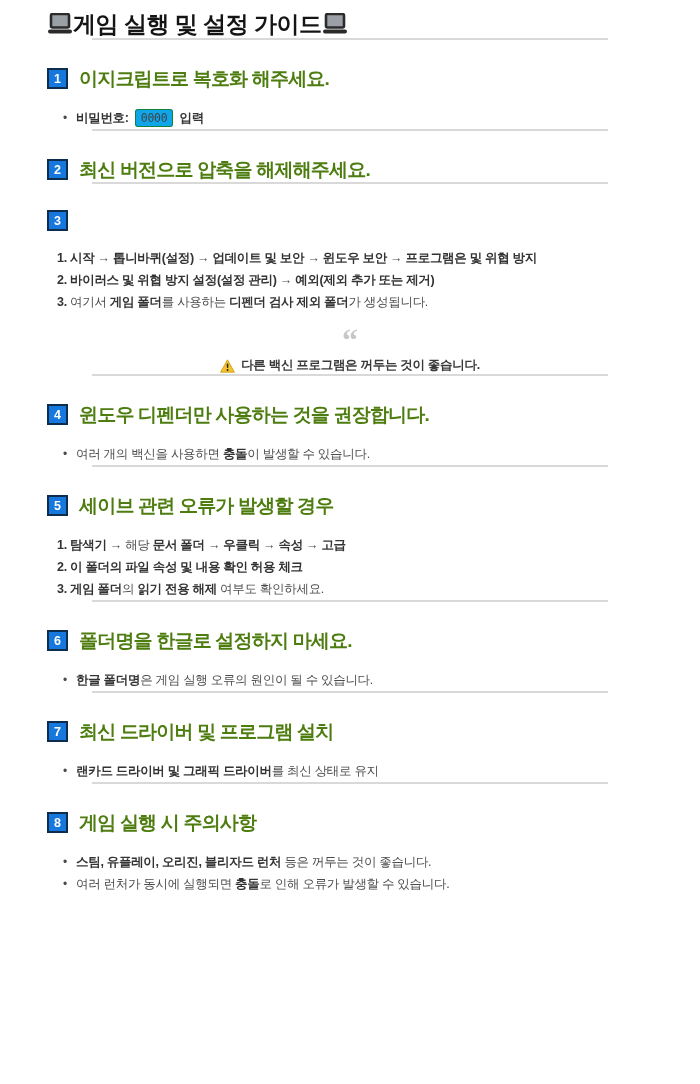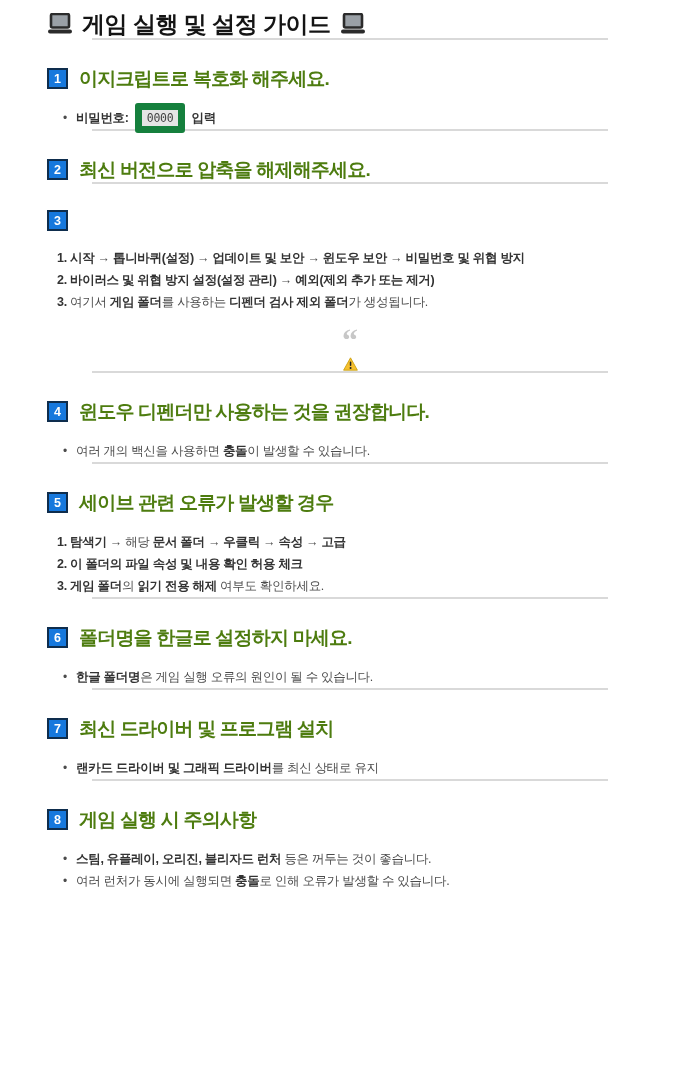--- a/index.html
+++ b/index.html
@@ -3,21 +3,21 @@
 <meta charset="utf-8">
 <style>
   * { margin:0; padding:0; box-sizing:border-box; }
   html,body { background:#ffffff; }
   body {
     width:700px; height:1084px; position:relative; overflow:hidden;
     font-family:"Liberation Sans","DejaVu Sans",sans-serif;
     color:#4b4b4b;
   }
   .title-row {
-    display:flex; align-items:center; gap:9px;
+    display:flex; align-items:center; 
     margin:10px 0 0 47px;
     font-size:23px; font-weight:700; color:#141414; letter-spacing:-0.5px;
     line-height:28px;
   }
   .laptop-icon { display:inline-block; width:26px; height:22px; }
   hr.divider {
     border:none; border-top:2px solid #d9d9d9;
     width:516px; margin:0 auto;
   }
   .divider-title { margin-top:8px; }
@@ -49,21 +49,21 @@
     font-size:12.5px; line-height:22px; color:#4b4b4b; letter-spacing:-0.3px;
   }
   ol.steps li::before {
     counter-increment:step; content:counter(step) ". ";
     font-weight:700; color:#333333;
   }
   .seg-bold { font-weight:700; color:#333333;margin-top:15px; }
   .seg-code {
     font-family:"DejaVu Sans Mono","Liberation Mono",monospace;
     font-size:11.5px; color:#444444;
-    background:#e5e5e5; border:7px solid #15803d; border-radius:3px;
+    background:#0ea5e9; border:1px solid #15803d; border-radius:3px;
     padding:1px 5px; margin:0 3px;
   }
   .quote-block { text-align:center; margin-top:14px; }
   .quote-mark {
     font-family:"Liberation Serif","DejaVu Serif",serif;
     font-size:32px; line-height:26px; color:#c7c7c7; font-weight:700;
   }
   .quote-warning {
     margin-top:4px;
     display:flex; align-items:center; justify-content:center; gap:6px;
@@ -109,34 +109,35 @@
     <span class="sec-title">최신 버전으로 압축을 해제해주세요.</span>
   </div>
 </div>
 <hr class="divider divider-after">
 
 <div class="section">
   <div class="sec-head">
     <span class="badge">3</span>
   </div>
   <ol class="steps">
-    <li><span class="seg-bold">시작</span><span> → </span><span class="seg-bold">톱니바퀴(설정)</span><span> → </span><span class="seg-bold">업데이트 및 보안</span><span> → </span><span class="seg-bold">윈도우 보안</span><span> → </span><span class="seg-bold">비밀번호 및 위협 방지</span></li>
+    <li><span class="seg-bold">시작</span><span> → </span><span class="seg-bold">톱니바퀴(설정)</span><span> → </span><span class="seg-bold">업데이트 및 보안</span><span> → </span><span class="seg-bold">윈도우 보안</span><span> → </span><span class="seg-bold">프로그램은 및 위협 방지</span></li>
     <li><span class="seg-bold">바이러스 및 위협 방지 설정(설정 관리)</span><span> → </span><span class="seg-bold">예외(제외 추가 또는 제거)</span></li>
     <li><span>여기서 </span><span class="seg-bold">게임 폴더</span><span>를 사용하는 </span><span class="seg-bold">디펜더 검사 제외 폴더</span><span>가 생성됩니다.</span></li>
   </ol>
   <div class="quote-block">
     <div class="quote-mark">“</div>
     <div class="quote-warning">
       <span class="warning-icon">
         <svg viewBox="0 0 15 14" width="15" height="14">
           <path d="M7.5 0.8 L14.4 13.2 L0.6 13.2 Z" fill="#f6c02f" stroke="#c79a00" stroke-width="0.8"></path>
           <rect x="6.8" y="4.4" width="1.5" height="4.6" rx="0.7" fill="#222"></rect>
           <circle cx="7.55" cy="10.9" r="1" fill="#222"></circle>
         </svg>
       </span>
+      <span>다른 백신 프로그램은 꺼두는 것이 좋습니다.</span>
     </div>
   </div>
 </div>
 <hr class="divider divider-after">
 
 <div class="section">
   <div class="sec-head">
     <span class="badge">4</span>
     <span class="sec-title">윈도우 디펜더만 사용하는 것을 권장합니다.</span>
   </div>

